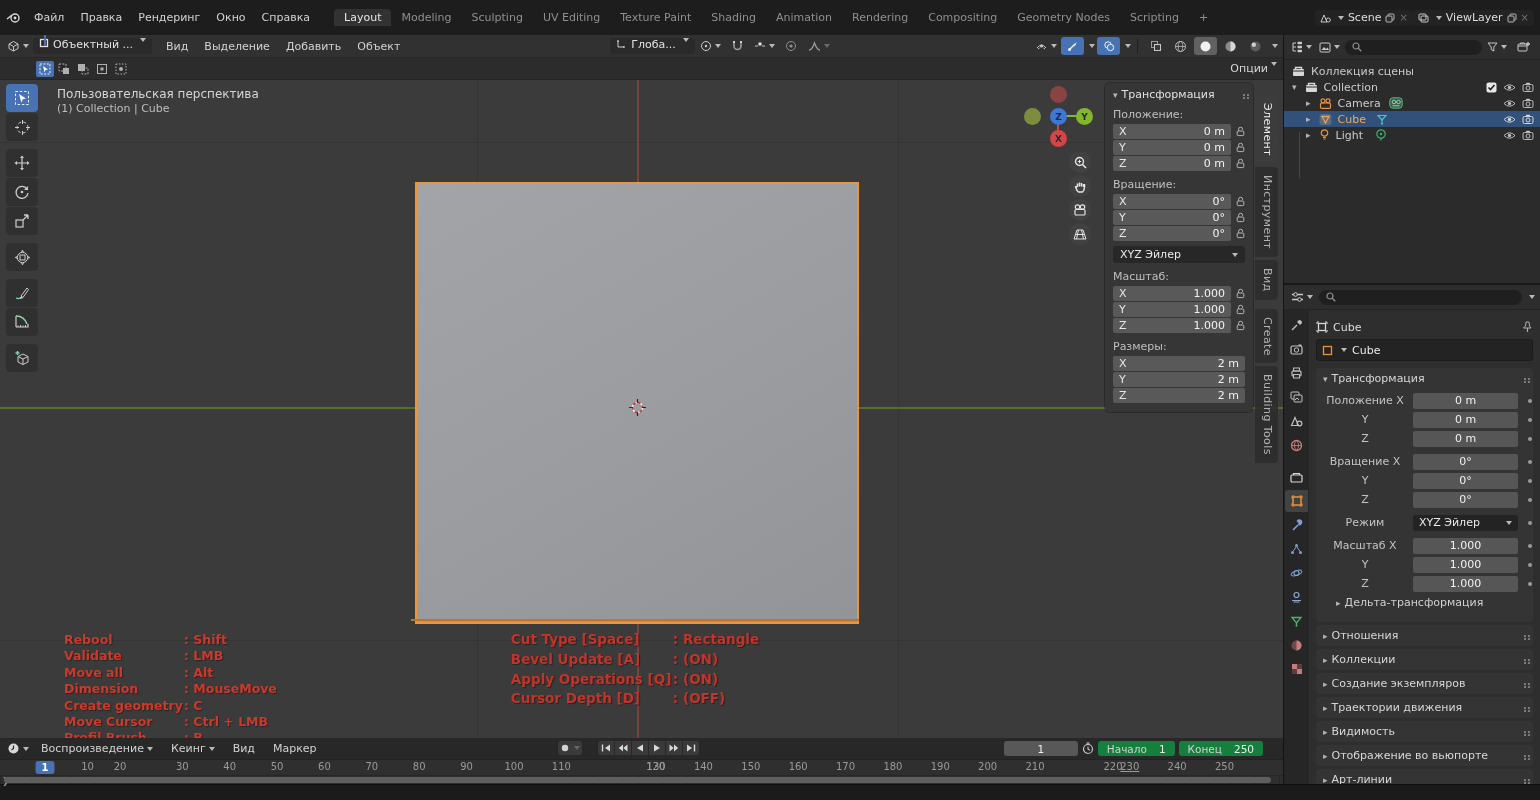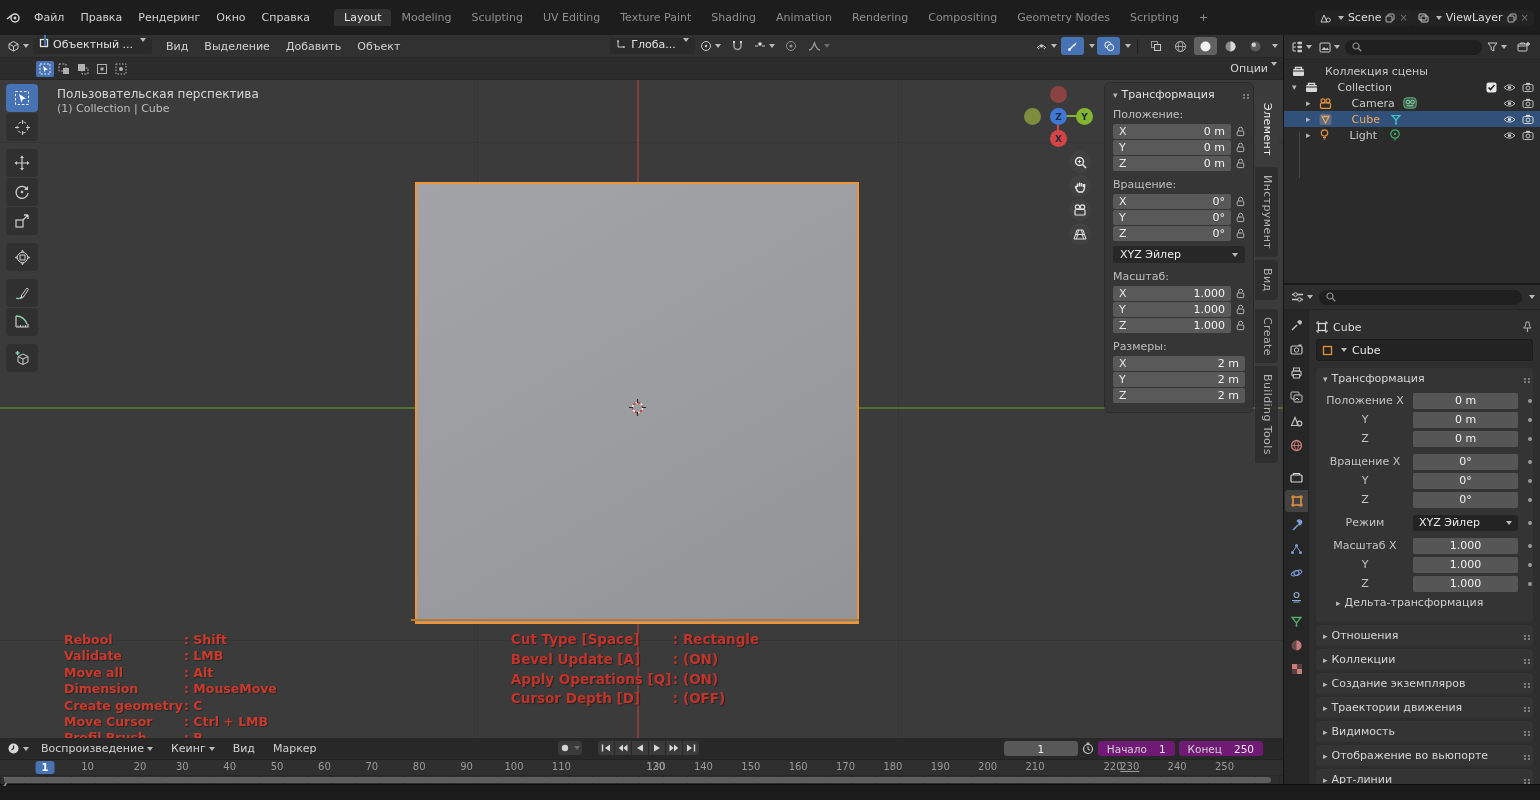--- a/index.html
+++ b/index.html
@@ -84,39 +84,39 @@
   
   .tl{height:46px;flex:none;display:flex;flex-direction:column;background:#282828}
   .tlh{height:21px;position:relative;display:flex;align-items:center;padding:0 5px;gap:2px;border-bottom:1px solid #222}
   .transport{position:absolute;left:598px;top:3px;display:flex;gap:1px}
   .tpb{width:16px;height:14px;background:#3a3a3a;display:flex;align-items:center;justify-content:center}
   .tpb:first-child{border-radius:3px 0 0 3px}.tpb:last-child{border-radius:0 3px 3px 0}
   .rec{position:absolute;left:558px;top:3px;width:24px;height:14px;border-radius:3px;background:#3a3a3a;
       display:flex;align-items:center;justify-content:center;gap:2px}
   .tlfields{position:absolute;right:20px;top:3px;display:flex;align-items:center;gap:4px}
   .fframe{width:74px;height:15px;background:#585858;border-radius:3px;color:#f2f2f2;display:flex;align-items:center;justify-content:center;font-size:10.5px}
-  .fse{height:15px;background:#701a75;border-radius:3px;padding:0 9px;display:flex;gap:12px;align-items:center;font-size:10.5px;color:#ececec}
+  .fse{height:15px;background:#15803d;border-radius:3px;padding:0 9px;display:flex;gap:12px;align-items:center;font-size:10.5px;color:#ececec}
   .fse .lb{color:#cfcfcf}
   .ruler{position:relative;height:15px;background:#2f2f2f;border-bottom:1px solid #272727}
   .tick{position:absolute;top:1px;transform:translateX(-50%);color:#9a9a9a;font-size:10px}
   .cfbadge{position:absolute;left:45px;top:1px;transform:translateX(-50%);background:#4772b3;color:#fff;
       font-size:10px;font-weight:bold;border-radius:3px;padding:0 6px;height:13px;line-height:13px;z-index:2}
   .playhead{position:absolute;left:44px;top:35px;width:2px;height:11px;background:#4772b3;z-index:2}
   .track{position:relative;flex:1;background:#2e2e2e;
       background-image:repeating-linear-gradient(90deg,#272727 0 1px,transparent 1px 23.68px)}
   .scroll{position:absolute;left:4px;right:12px;bottom:1px;height:6px;border-radius:3px;background:#5e5e5e}
   .expander{position:absolute;left:2px;top:0;color:#8a8a8a;font-size:9px}
   
   .rcol{width:256px;display:flex;flex-direction:column;background:#2b2b2b;flex:none}
   .outliner{height:248px;display:flex;flex-direction:column;border-bottom:2px solid #191919}
   .oh{height:24px;background:#2d2d2d;display:flex;align-items:center;padding:0 5px;gap:3px;border-bottom:1px solid #242424}
   .search{flex:1;display:flex;align-items:center;gap:4px;background:#1f1f1f;border-radius:8px;height:15px;padding:0 7px}
   .otree{flex:1;position:relative;padding-top:3px}
   .orow{height:16px;display:flex;align-items:center;padding:0 6px 0 8px;gap:4px;color:#c9c9c9}
-  .orow .name{margin-left:16px}
+  .orow .name{margin-left:2px}
   .orow.sel{background:#31507a}
   .orow.sel .name{color:#f3a95a}
   .oright{margin-left:auto;display:flex;gap:6px;align-items:center}
   .indent1{width:10px;flex:none}
   .treeline{position:absolute;left:15px;top:72px;width:1px;height:46px;background:#474747}
   
   .props{flex:1;display:flex;flex-direction:column;min-height:0}
   .ph{height:24px;background:#2d2d2d;display:flex;align-items:center;padding:0 5px;gap:4px;border-bottom:1px solid #242424}
   .pbody{flex:1;display:flex;min-height:0}
   .ptabs{width:25px;background:#262626;display:flex;flex-direction:column;align-items:center;padding-top:4px;gap:2px}
@@ -763,21 +763,21 @@
               </span>
             <span class="fse">
                 <span class="lb">Конец</span>
                 <span>250</span>
               </span>
           </span>
         </div>
         <div class="ruler">
           <span class="cfbadge">1</span>
         <span class="tick" style="left: 87.633px;">10</span>
-            <span class="tick" style="left: 140px;">20</span>
+            <span class="tick" style="left: 120px;">20</span>
             <span class="tick" style="left: 182.373px;">30</span>
             <span class="tick" style="left: 229.743px;">40</span>
             <span class="tick" style="left: 277.113px;">50</span>
             <span class="tick" style="left: 324.483px;">60</span>
             <span class="tick" style="left: 371.853px;">70</span>
             <span class="tick" style="left: 419.223px;">80</span>
             <span class="tick" style="left: 466.593px;">90</span>
             <span class="tick" style="left: 513.963px;">100</span>
             <span class="tick" style="left: 561.333px;">110</span>
             <span class="tick" style="left: 608.703px; margin-left: 47px;">120</span>

